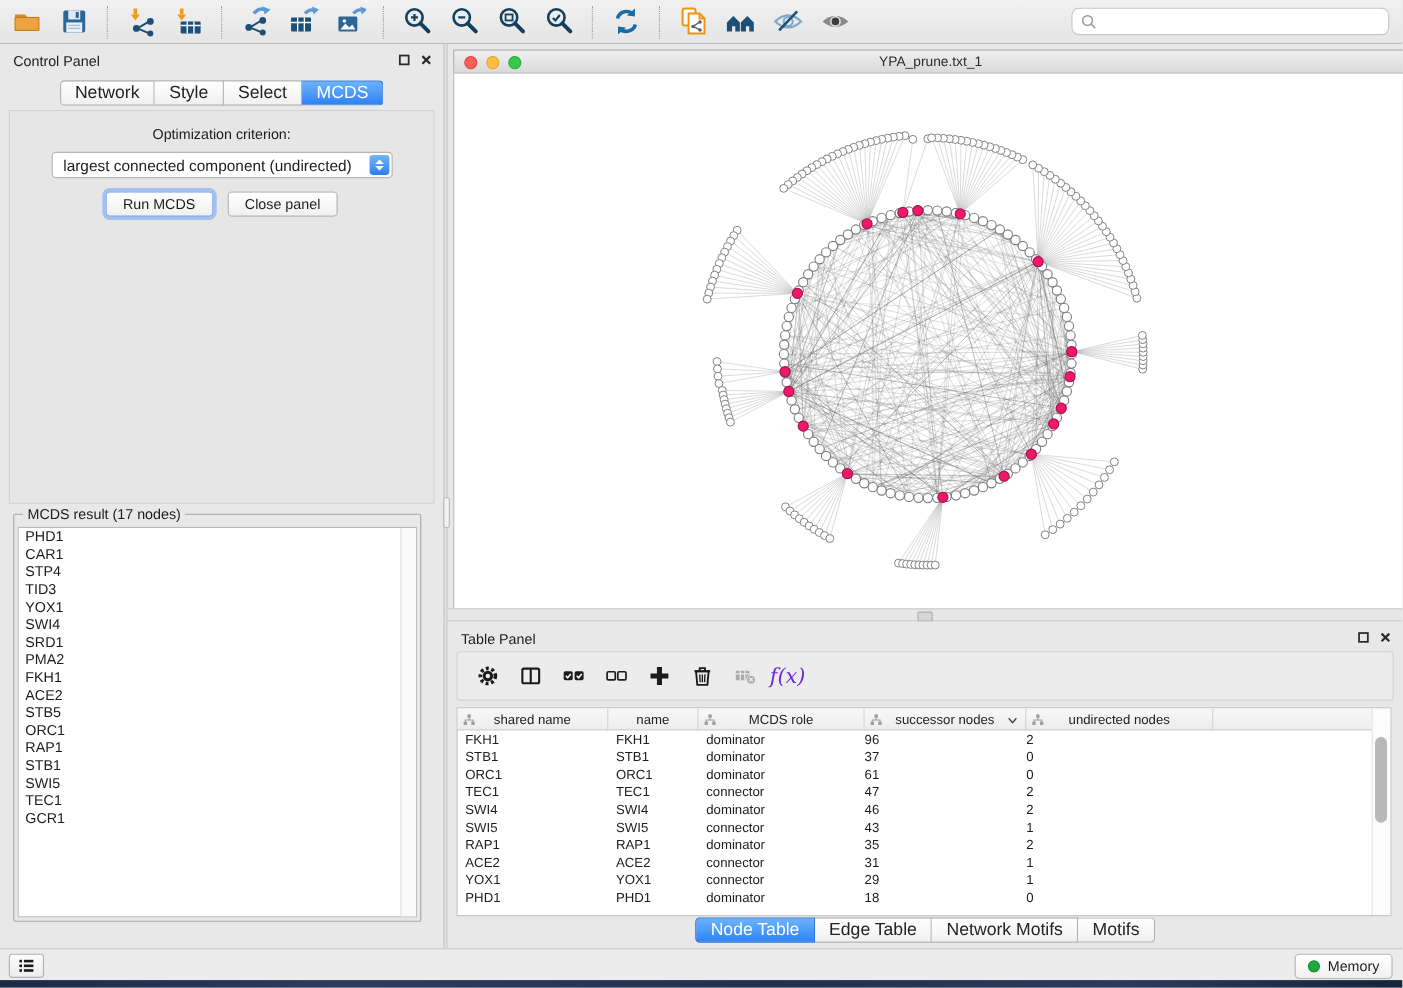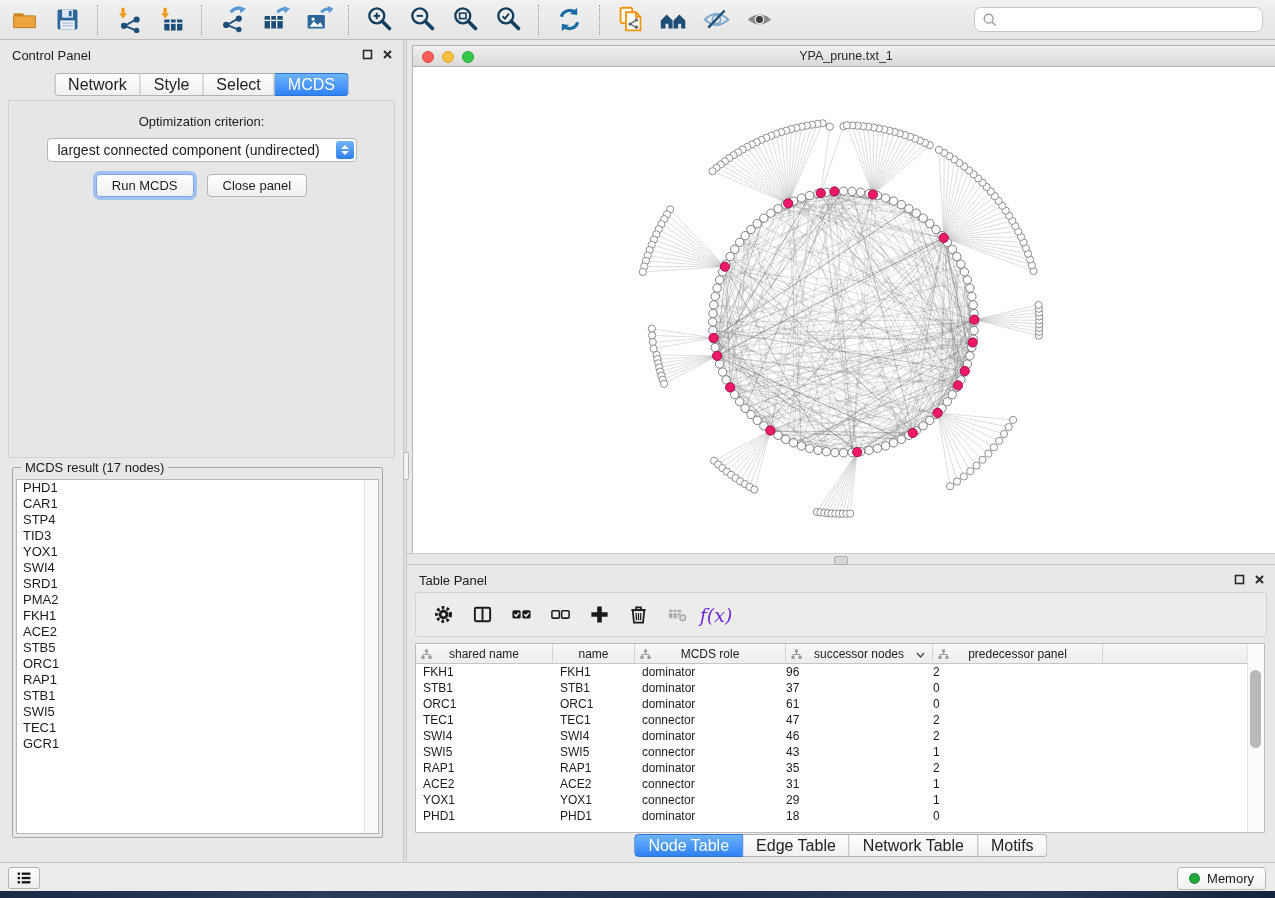--- a/index.html
+++ b/index.html
@@ -1292,21 +1292,21 @@
         </div>
         <div class="th" style="width: 170px;">
           <svg class="typeicon" viewBox="0 0 11 11">
             <g fill="#9a9a9a">
               <rect x="4" y="0.5" width="3" height="3"></rect>
               <rect x="0.5" y="7" width="3" height="3"></rect>
               <rect x="7.5" y="7" width="3" height="3"></rect>
             </g>
             <path d="M5.5 3.5v2M2 7V5.5h7V7" fill="none" stroke="#9a9a9a"></path>
           </svg>
-          <span>predecessor panel</span>
+          <span>undirected nodes</span>
         </div>
       </div>
     <div class="tbody" id="table-body">
         <div class="tr">
           <div class="td" style="width: 137px;">FKH1</div>
           <div class="td" style="width: 82px;">FKH1</div>
           <div class="td" style="width: 151px;">dominator</div>
           <div class="td num" style="width: 147px;">96</div>
           <div class="td num" style="width: 170px;">2</div>
         </div>
@@ -1374,21 +1374,21 @@
           <div class="td num" style="width: 170px;">0</div>
         </div>
       </div>
     <div class="vscroll">
       <div class="vthumb"></div>
     </div>
   </div>
   <div id="table-tabs" class="segwrap">
       <span class="seg sel">Node Table</span>
       <span class="seg">Edge Table</span>
-      <span class="seg">Network Table</span>
+      <span class="seg">Network Motifs</span>
       <span class="seg">Motifs</span>
     </div>
 </div>
 
 <div class="statusbar">
   <div class="menubtn">
     <svg viewBox="0 0 22 22">
       <g fill="#1b1b1b">
         <rect x="4" y="5" width="2.6" height="2.6"></rect>
           <rect x="4" y="9.7" width="2.6" height="2.6"></rect>

